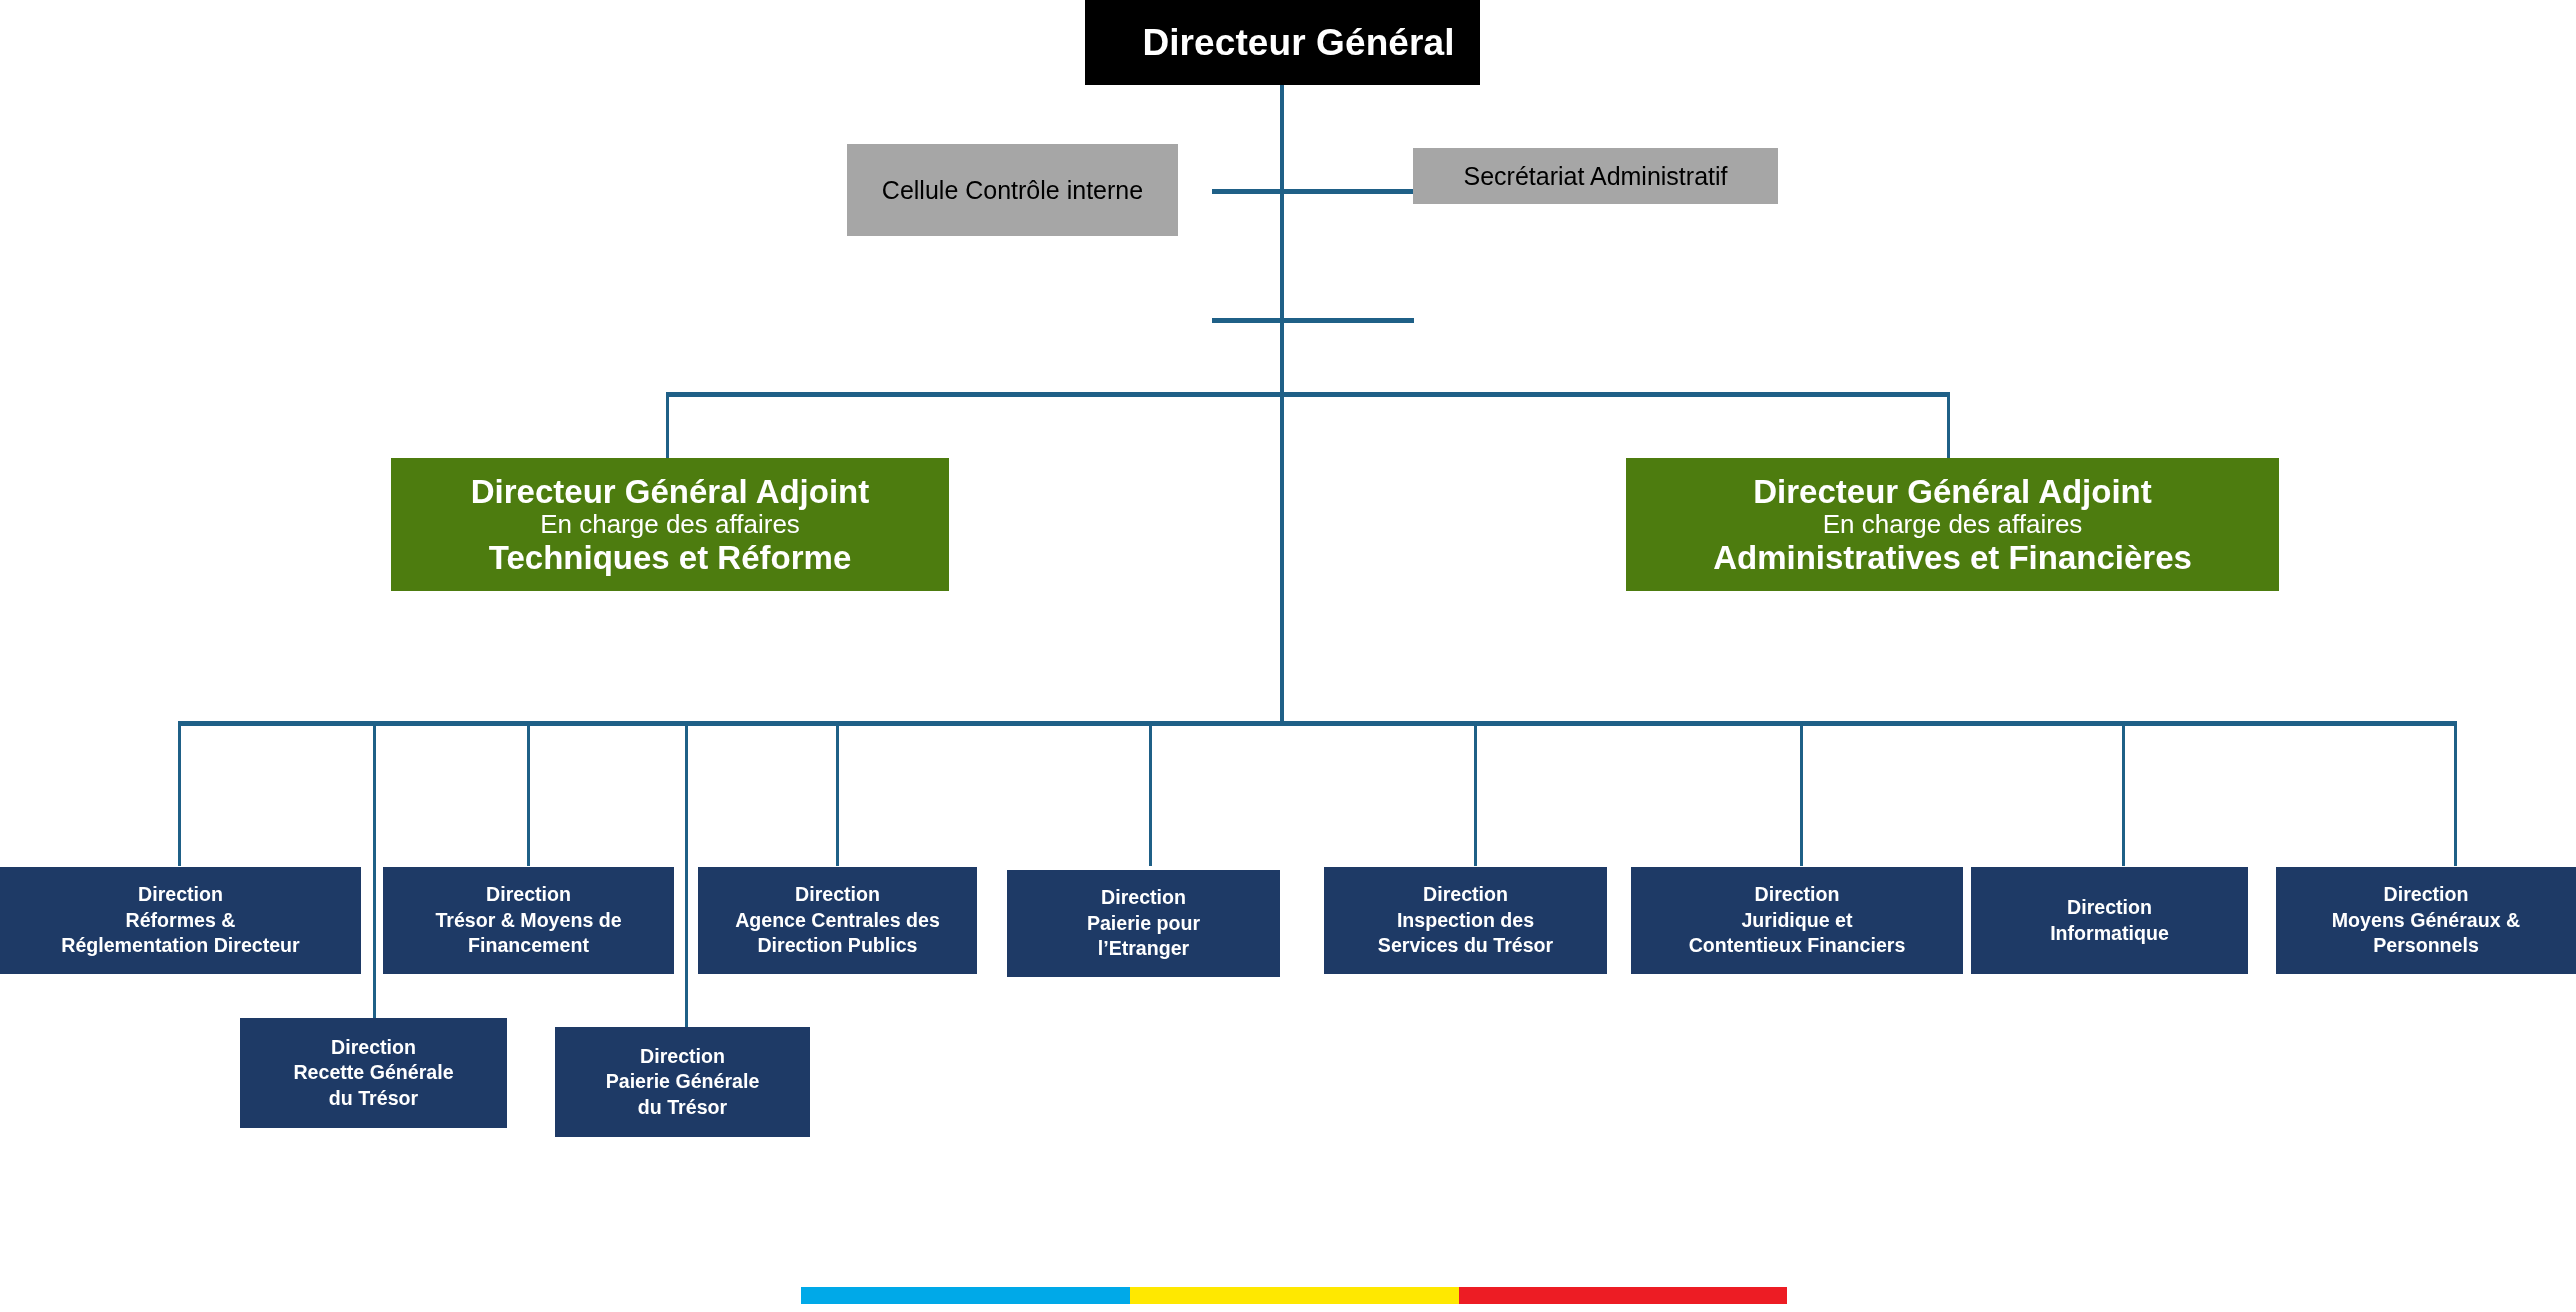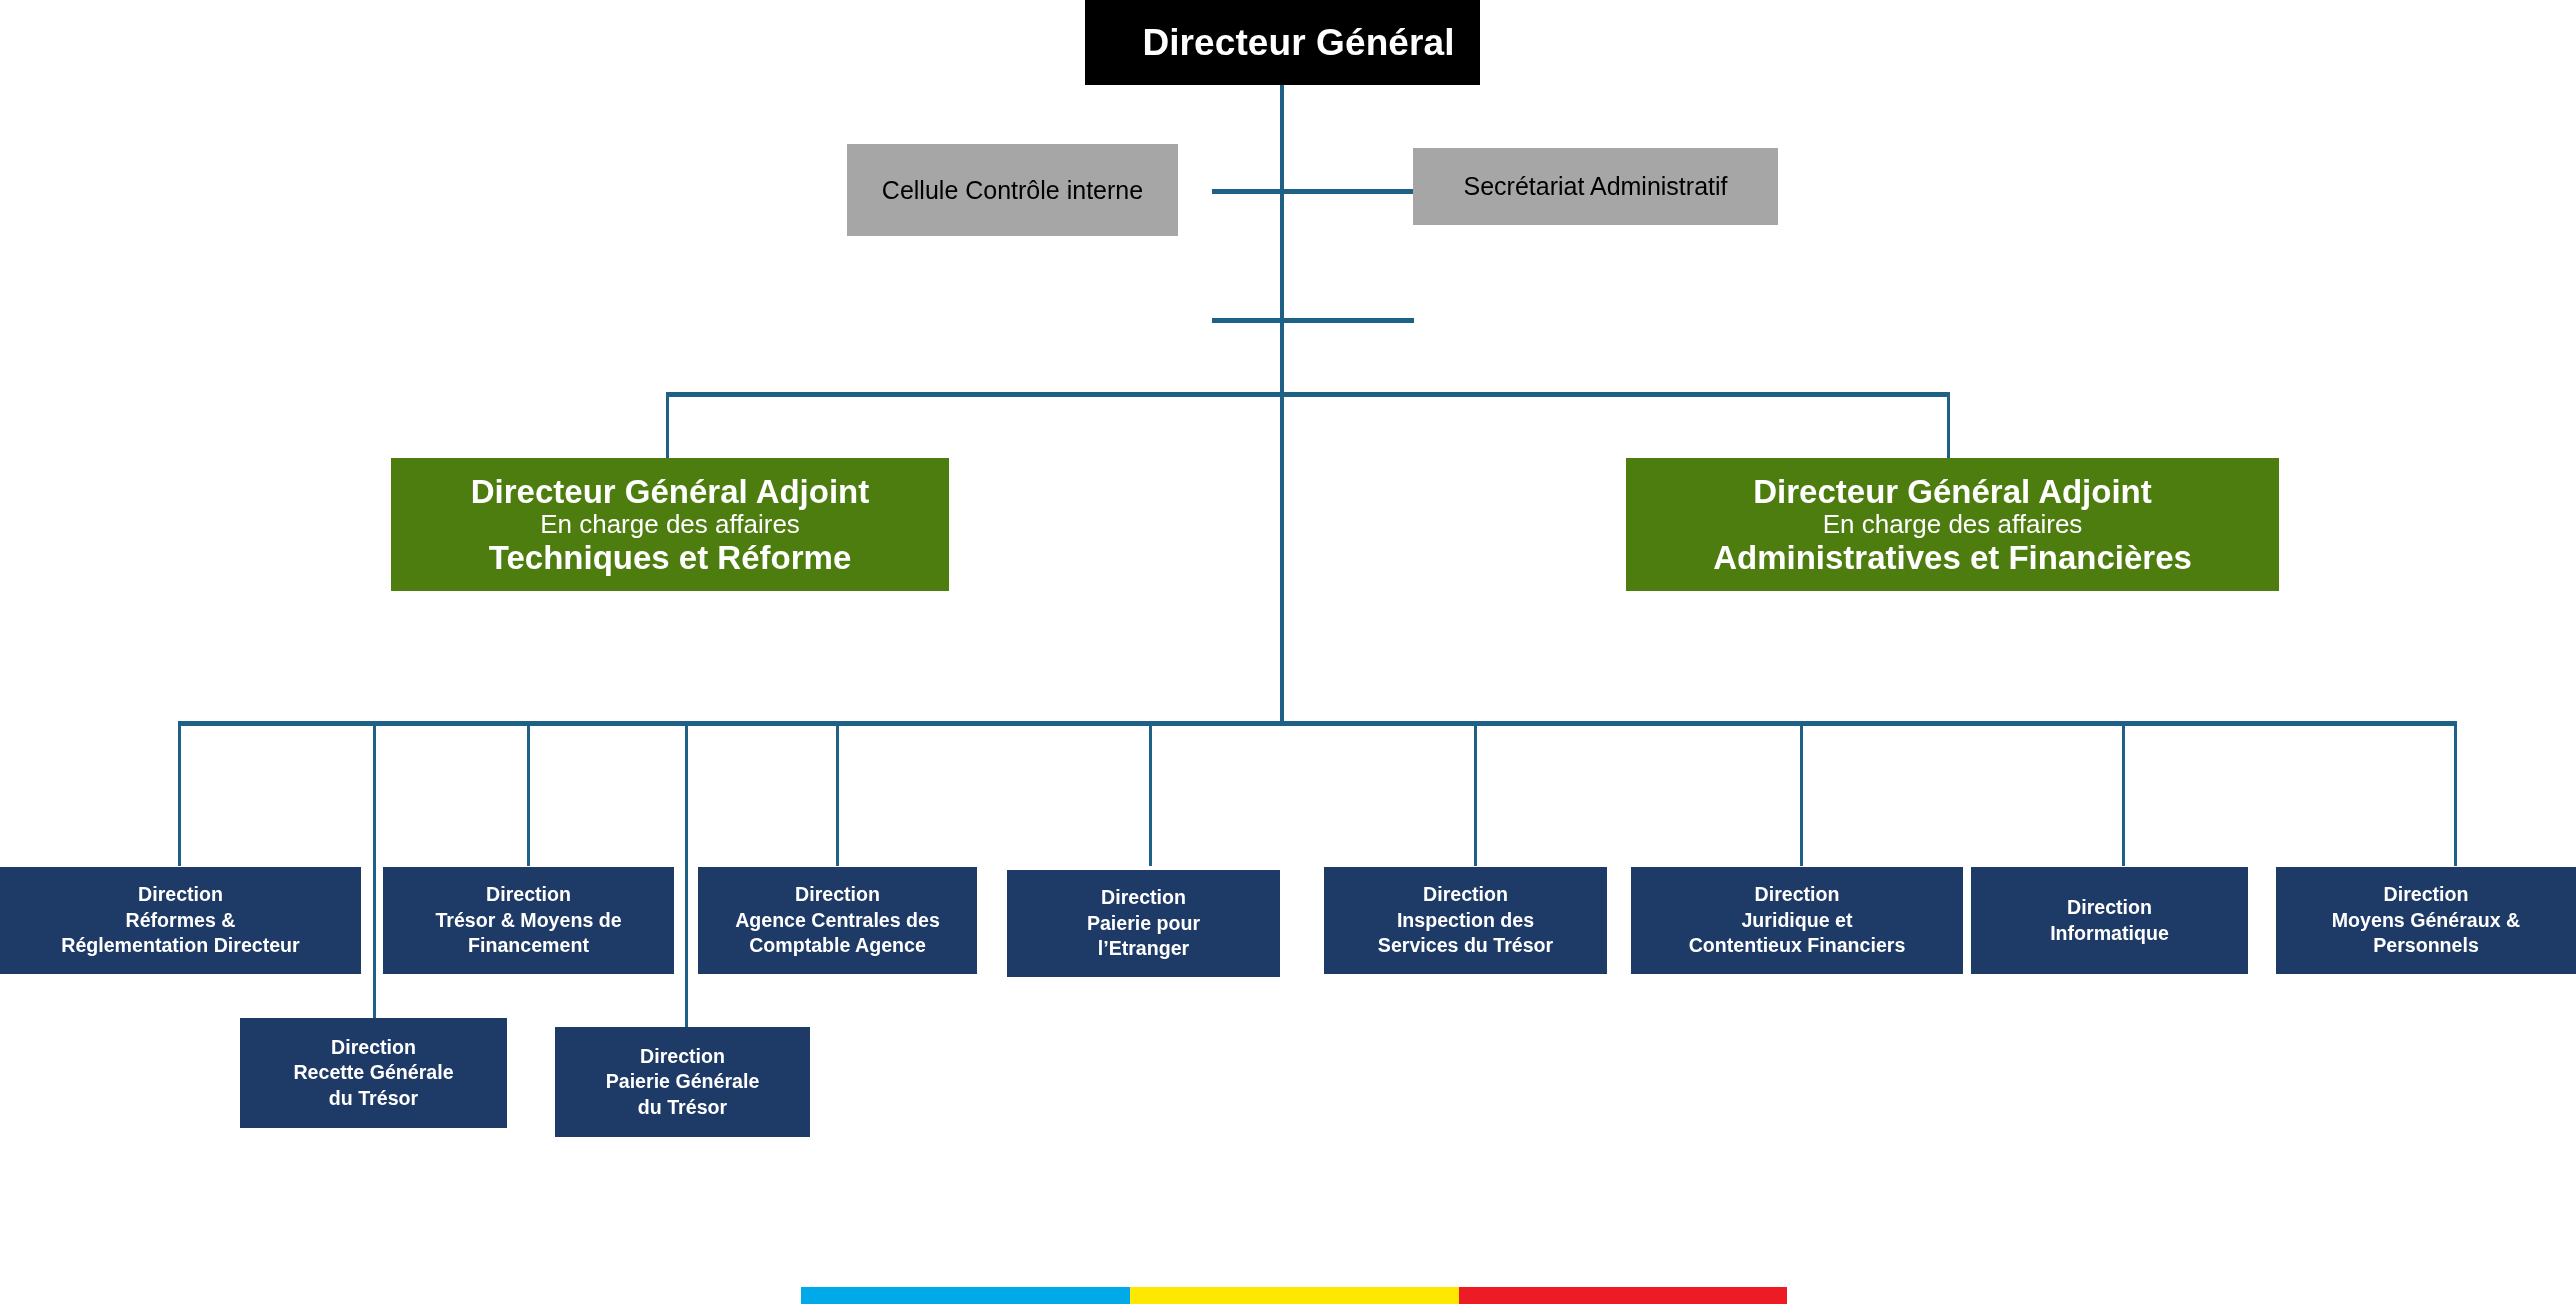--- a/index.html
+++ b/index.html
@@ -117,21 +117,21 @@
   <div class="ln-v" style="left:685px; top:721px; width:3px; height:306px;"></div>
 
   <div class="box box-root" style="left:1085px; top:0px; width:395px; height:85px;padding-left:32px;">
     <span>Directeur Général</span>
   </div>
 
   <div class="box box-staff" style="left:847px; top:144px; width:331px; height:92px;">
     <span>Cellule Contrôle interne</span>
   </div>
 
-  <div class="box box-staff" style="left:1413px; top:148px; width:365px; height:77px;">
+  <div class="box box-staff" style="left:1413px; top:148px; width:365px; height:56px;">
     <span>Secrétariat Administratif</span>
   </div>
 
 
 
   <div class="box box-deputy" style="left:391px; top:458px; width:558px; height:133px;">
     <span class="l1">Directeur Général Adjoint</span>
     <span class="l2">En charge des affaires</span>
     <span class="l3">Techniques et Réforme</span>
   </div>
@@ -150,21 +150,21 @@
 
   <div class="box box-dir" style="left:383px; top:867px; width:291px; height:107px;">
     <span class="ln">Direction</span>
     <span class="ln">Trésor &amp; Moyens de</span>
     <span class="ln">Financement</span>
   </div>
 
   <div class="box box-dir" style="left:698px; top:867px; width:279px; height:107px;">
     <span class="ln">Direction</span>
     <span class="ln">Agence Centrales des</span>
-    <span class="ln">Comptable Agence</span>
+    <span class="ln">Direction Publics</span>
   </div>
 
   <div class="box box-dir" style="left:1007px; top:870px; width:273px; height:107px;">
     <span class="ln">Direction</span>
     <span class="ln">Paierie pour</span>
     <span class="ln">l’Etranger</span>
   </div>
 
   <div class="box box-dir" style="left:1324px; top:867px; width:283px; height:107px;">
     <span class="ln">Direction</span>

